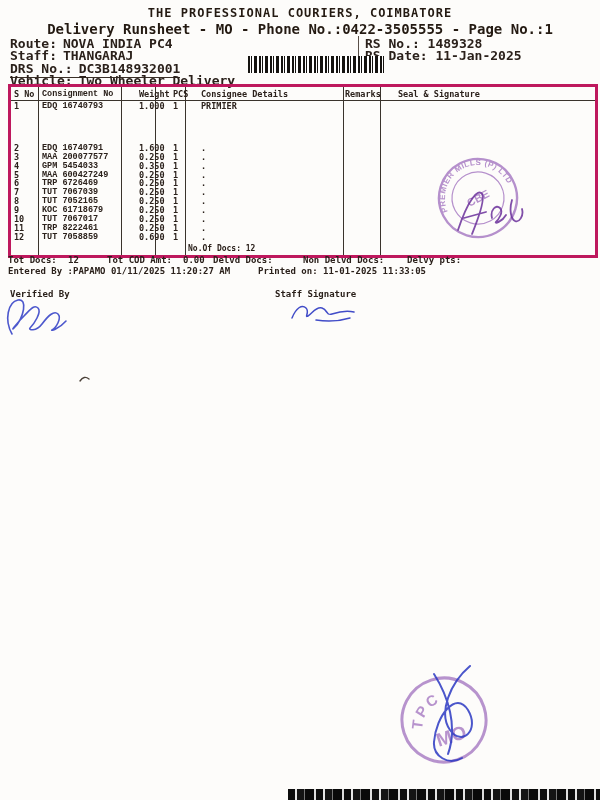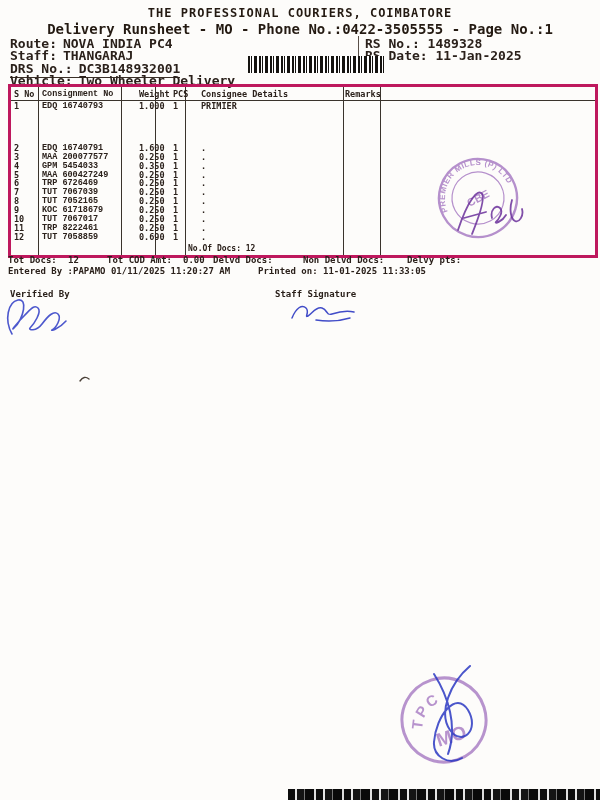--- a/index.html
+++ b/index.html
@@ -76,20 +76,21 @@
   <div class="vline" style="left:332px"></div>
   <div class="vline" style="left:369px"></div>
   <div class="head-line"></div>
   <div class="thead">
     <span class="c-sno">S No</span>
     <span class="c-con">Consignment No</span>
     <span class="c-wt">Weight</span>
     <span class="c-pcs">PCS</span>
     <span class="c-cd">Consignee Details</span>
     <span class="c-rm">Remarks</span>
+    <span class="c-seal">Seal &amp; Signature</span>
   </div>
   <div class="tbody" id="table-body">
   <div class="drs-row">
     <span class="c-sno">1</span>
     <span class="c-con">EDQ 16740793</span>
     <span class="c-wt">1.000</span>
     <span class="c-pcs">1</span>
     <span class="c-cd">PRIMIER</span>
     <span class="c-rm"></span>
   </div>

